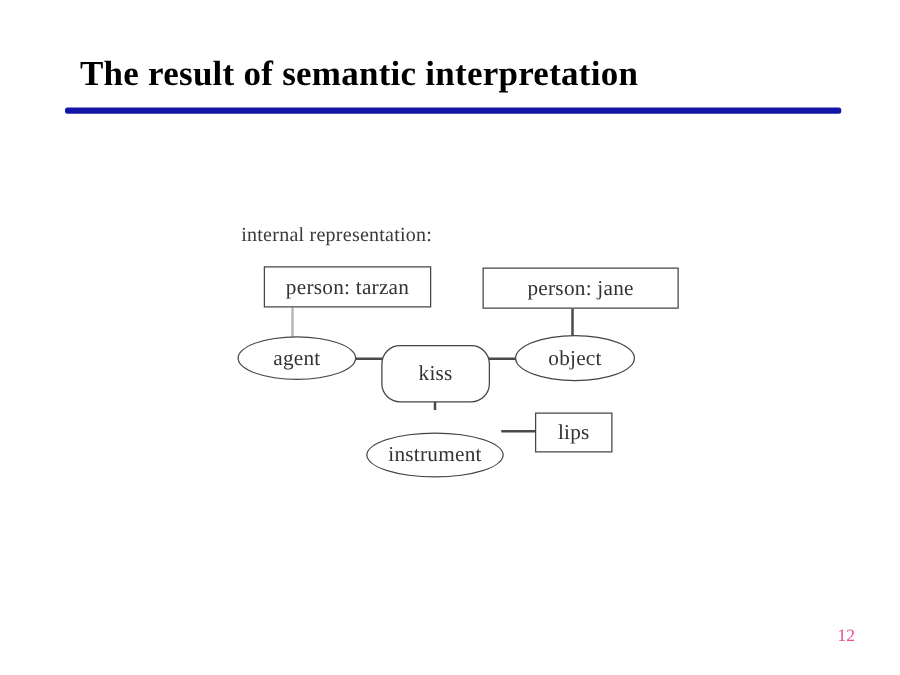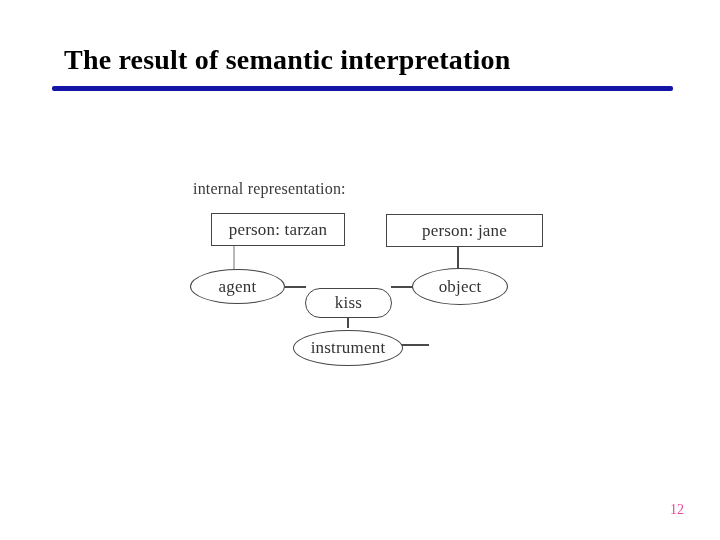--- a/index.html
+++ b/index.html
@@ -102,23 +102,24 @@
 
     <div class="edge light" style="left:233px; top:245px; width:2px; height:25px;"></div>
     <div class="edge" style="left:457px; top:246px; width:2px; height:23px;"></div>
     <div class="edge" style="left:283px; top:286px; width:23px; height:2px;"></div>
     <div class="edge" style="left:391px; top:286px; width:22px; height:2px;"></div>
     <div class="edge" style="left:347px; top:302px; width:2px; height:26px;"></div>
     <div class="edge" style="left:401px; top:344px; width:28px; height:2px;"></div>
 
     <div class="node box" style="left:183px; top:213px; width:134px; height:33px;margin-left:28px;">person: tarzan</div>
     <div class="node box" style="left:386px; top:214px; width:157px; height:33px;">person: jane</div>
-    <div class="node box" style="left:305px; top:288px; width:87px; height:30px;border-radius:15px;">kiss</div>
+    <div class="node box" style="left:305px; top:276px; width:87px; height:46px;border-radius:15px;">kiss</div>
+    <div class="node box" style="left:428px; top:330px; width:62px; height:32px;">lips</div>
 
     <div class="node ellipse" style="left:412px; top:268px; width:96px; height:37px;">object</div>
     <div class="node ellipse" style="left:190px; top:269px; width:95px; height:35px;">agent</div>
-    <div class="node ellipse" style="left:293px; top:330px; width:110px; height:36px;">instrument</div>
+    <div class="node ellipse" style="left:293px; top:346px; width:110px; height:36px;">instrument</div>
 
   </div>
 
   <div class="page-number">12</div>
 
 </div>
 
 </body></html>

